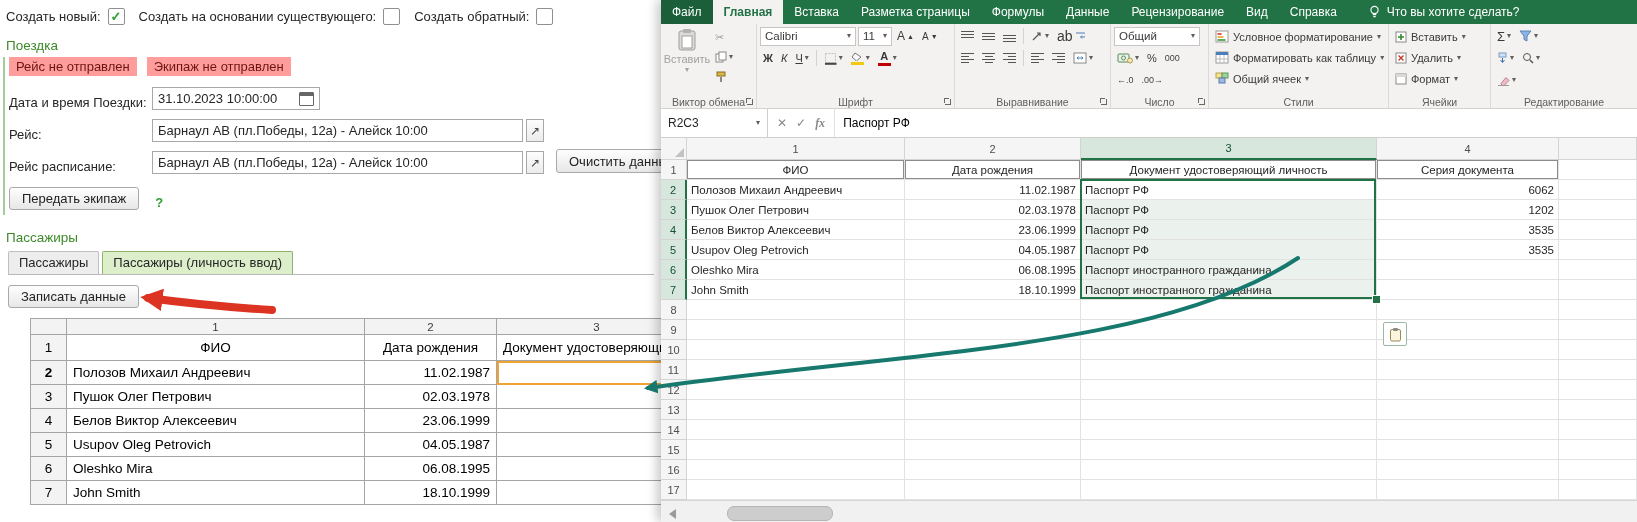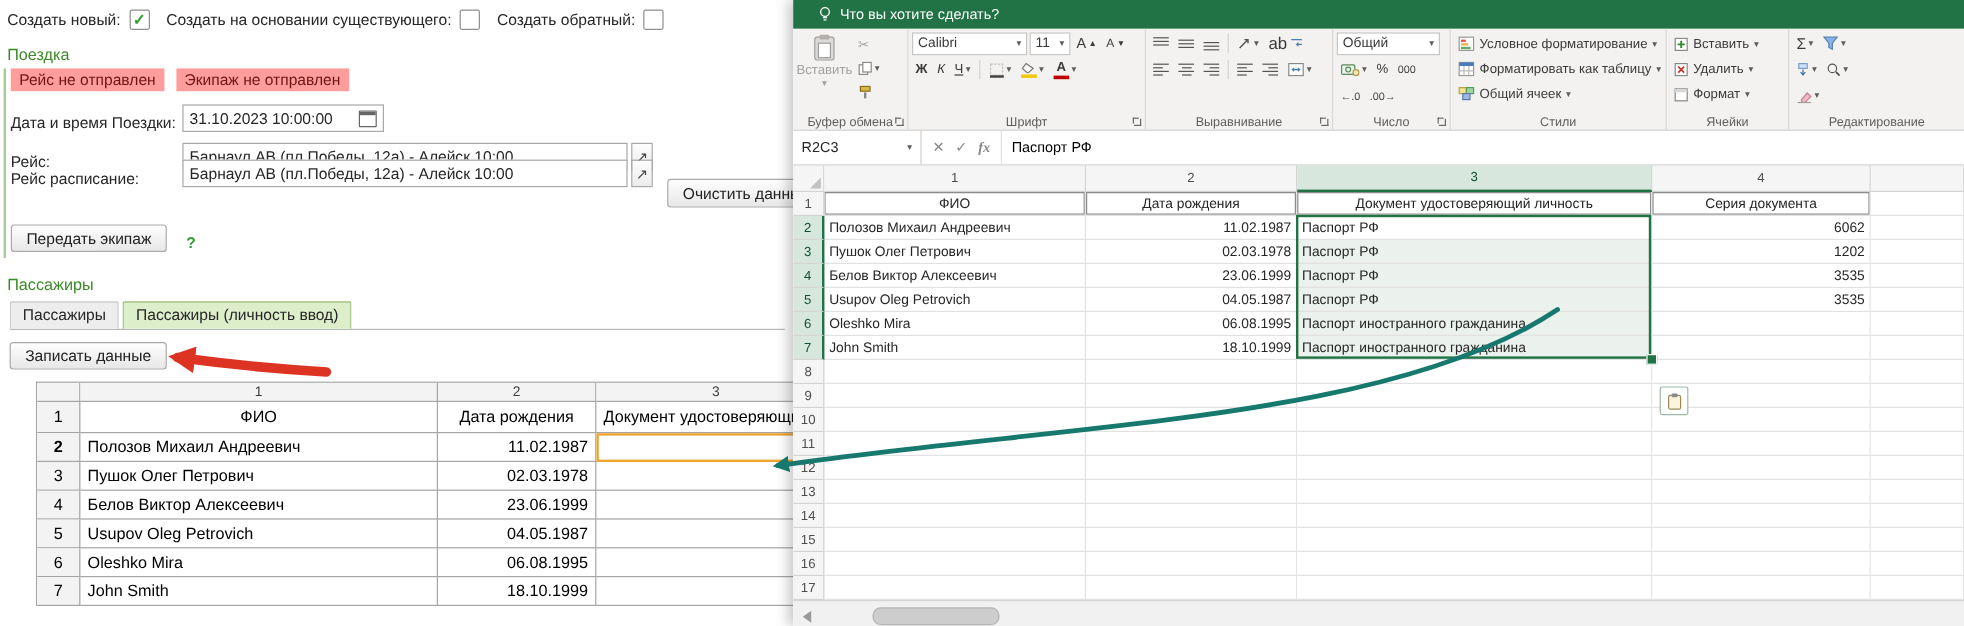--- a/index.html
+++ b/index.html
@@ -154,21 +154,21 @@
     </div>
 
     <div class="frow" style="top:118px">
       <span class="flabel">Рейс:</span>
       <div class="finput w-flight">
         <span>Барнаул АВ (пл.Победы, 12а) - Алейск 10:00</span>
       </div>
       <span class="open-btn">↗</span>
     </div>
 
-    <div class="frow" style="top:132px">
+    <div class="frow" style="top:150px">
       <span class="flabel">Рейс расписание:</span>
       <div class="finput w-flight">
         <span>Барнаул АВ (пл.Победы, 12а) - Алейск 10:00</span>
       </div>
       <span class="open-btn">↗</span>
     </div>
     <button class="btn1c clear-btn">Очистить данные</button>
 
     <div class="frow" style="top:186px">
       <button class="btn1c">Передать экипаж</button>
@@ -232,20 +232,31 @@
           <div class="t-cell t-c1">John Smith</div>
           <div class="t-cell t-c2 num">18.10.1999</div>
           <div class="t-cell t-c3"></div>
         </div>
       </div>
   </section>
 
   <section class="excel">
 
     <div class="xl-tabs">
+      <div class="tabs-flow">
+          <div class="xl-tab file">Файл</div>
+          <div class="xl-tab active">Главная</div>
+          <div class="xl-tab">Вставка</div>
+          <div class="xl-tab">Разметка страницы</div>
+          <div class="xl-tab">Формулы</div>
+          <div class="xl-tab">Данные</div>
+          <div class="xl-tab">Рецензирование</div>
+          <div class="xl-tab">Вид</div>
+          <div class="xl-tab">Справка</div>
+        </div>
       <div class="xl-search">
         <span>
           <svg width="13" height="14" viewBox="0 0 13 14">
               <circle cx="6.5" cy="5" r="3.6" fill="none" stroke="#fff" stroke-width="1.1"></circle>
               <path d="M4.8 9.6h3.4M5.3 11.6h2.4" stroke="#fff" stroke-width="1.1"></path>
             </svg>
         </span>
         <span>Что вы хотите сделать?</span>
       </div>
     </div>
@@ -281,21 +292,21 @@
             <div class="rbtn">
               <span>
                   <svg width="12" height="12">
                     <rect x="2" y="1" width="8" height="4" fill="#d8b64a" stroke="#8a6d1a"></rect>
                     <rect x="5" y="6" width="2" height="5" fill="#8a8886"></rect>
                   </svg>
                 </span>
             </div>
           </div>
         </div>
-        <div class="grp-label">Буфер обмена</div>
+        <div class="grp-label">Виктор обмена</div>
         <div class="launcher"></div>
       </div>
 
       <div class="grp" style="width:198px">
         <div class="rrow">
           <div class="combo w92">
             <span>Calibri</span>
               <span class="caret">▾</span>
           </div>
           <div class="combo w30">

